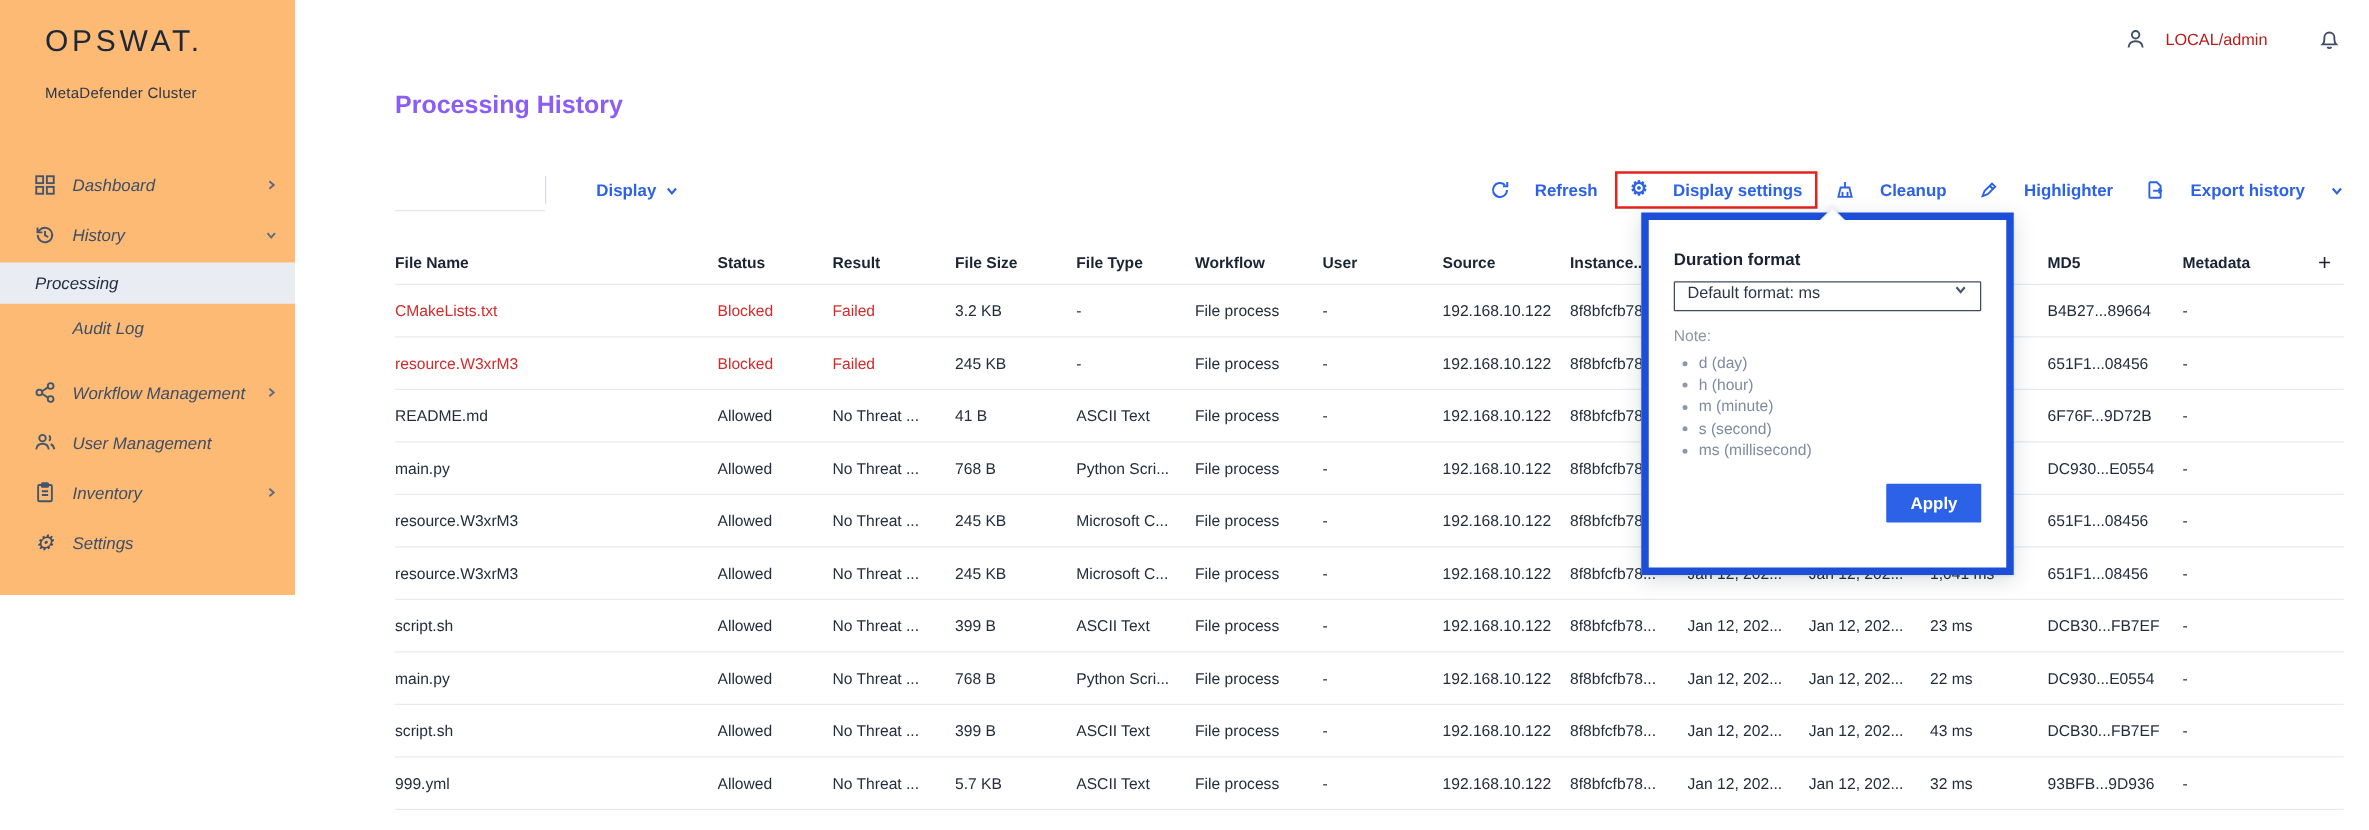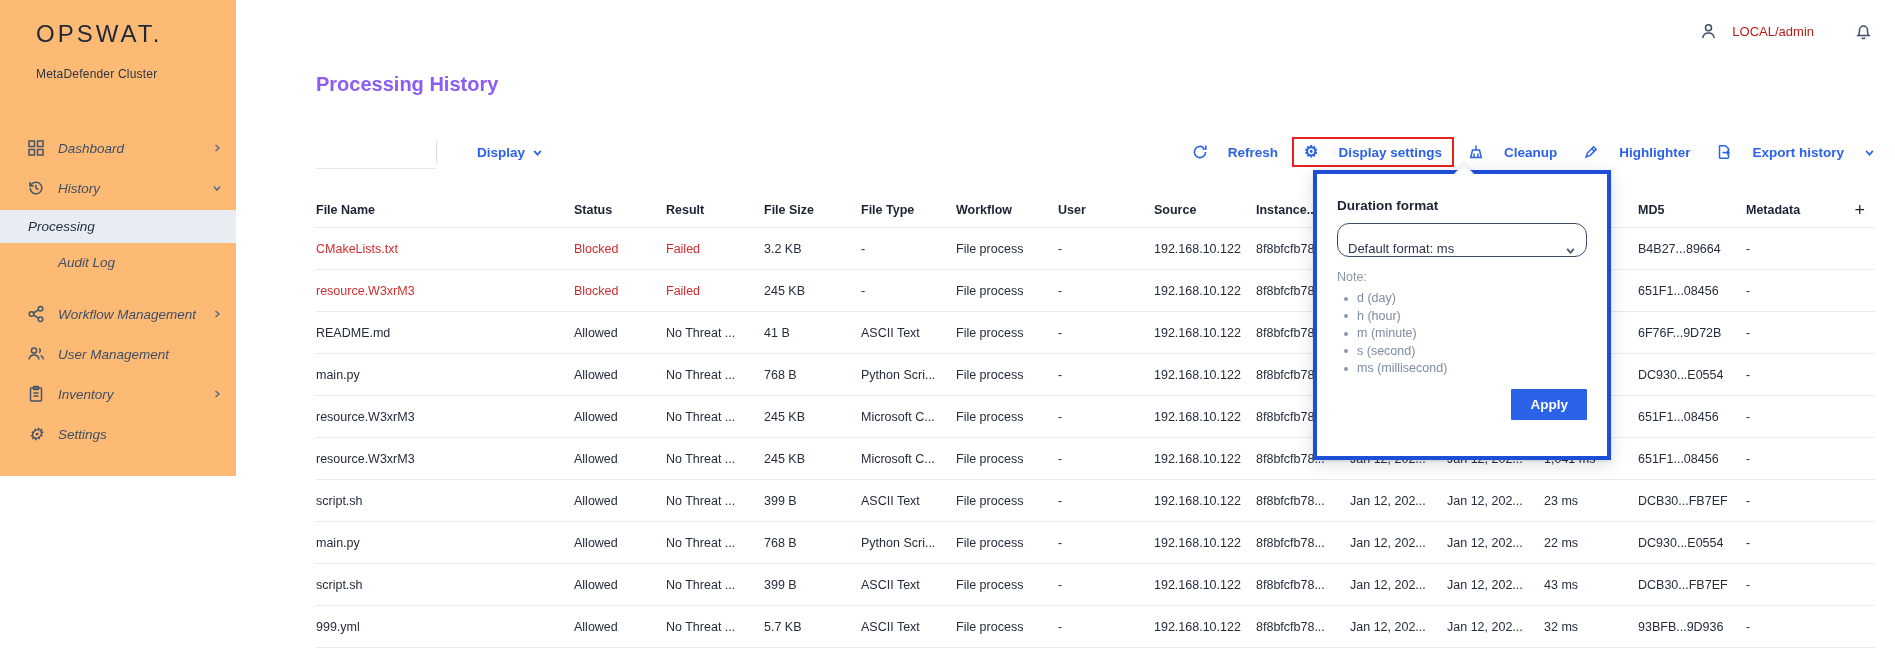--- a/index.html
+++ b/index.html
@@ -64,26 +64,26 @@
   .thead,.trow{display:grid;grid-template-columns:var(--cols);}
   .thead{height:36px;border-bottom:1px solid var(--line);}
   .th{font-size:12.5px;font-weight:700;color:#1b2434;line-height:36px;white-space:nowrap;overflow:hidden;}
   .th.plus{font-weight:400;font-size:18px;text-align:right;cursor:pointer;color:#1b2434;}
   .trow{height:42px;border-bottom:1px solid var(--line);}
   .cell{font-size:12.5px;color:#242d3c;line-height:42px;white-space:nowrap;overflow:hidden;padding-right:8px;}
   .cell.danger{color:var(--danger);}
 
   
   .popup{position:absolute;left:1313px;top:170px;width:298px;height:290px;background:#fff;z-index:20;
-    box-shadow:0 1px 2px rgba(27,36,52,.12), 0 4px 16px rgba(27,36,52,.16);border:4px solid #1d4ed8;padding:24px 20px 20px 20px;}
+    box-shadow:0 1px 2px rgba(27,36,52,.12), 0 4px 16px rgba(27,36,52,.16);border:6px solid #1d4ed8;padding:24px 20px 20px 20px;}
   .popup::before{content:"";position:absolute;top:-7px;left:140px;width:13px;height:13px;background:#fff;
     transform:rotate(45deg);box-shadow:-2px -2px 3px rgba(27,36,52,.05);border-left:1px solid #eceff2;border-top:1px solid #eceff2;}
   .popup-title{font-size:13.5px;font-weight:700;color:#1b2434;}
-  .popup-select{margin-top:10px;height:34px;border:1px solid #3d4c66;display:flex;align-items:flex-end;
-    justify-content:space-between;padding:0 10px;font-size:13px;color:#2a3648;cursor:pointer;border-radius:12px;}
+  .popup-select{margin-top:10px;height:24px;border:1px solid #3d4c66;display:flex;align-items:flex-start;
+    justify-content:space-between;padding:0 10px;font-size:13px;color:#2a3648;cursor:pointer;border-radius:1px;}
   .popup-note{margin-top:13px;font-size:12.5px;color:var(--note-gray);}
   .popup-list{margin:6px 0 0 7px;list-style:none;}
   .popup-list li{font-size:12.5px;color:var(--bullet-gray);line-height:17.5px;display:flex;align-items:center;gap:9px;}
   .popup-list li::before{content:"";width:4px;height:4px;border-radius:50%;background:#8b99ad;flex:0 0 4px;}
   .popup-apply{position:absolute;right:20px;bottom:36px;background:var(--accent);color:#fff;border:none;
     font-size:13.5px;font-weight:700;padding:8px 19px;cursor:pointer;border-radius:1px;
     font-family:"Liberation Sans", sans-serif;}
 
   svg{display:block;}
 </style>

